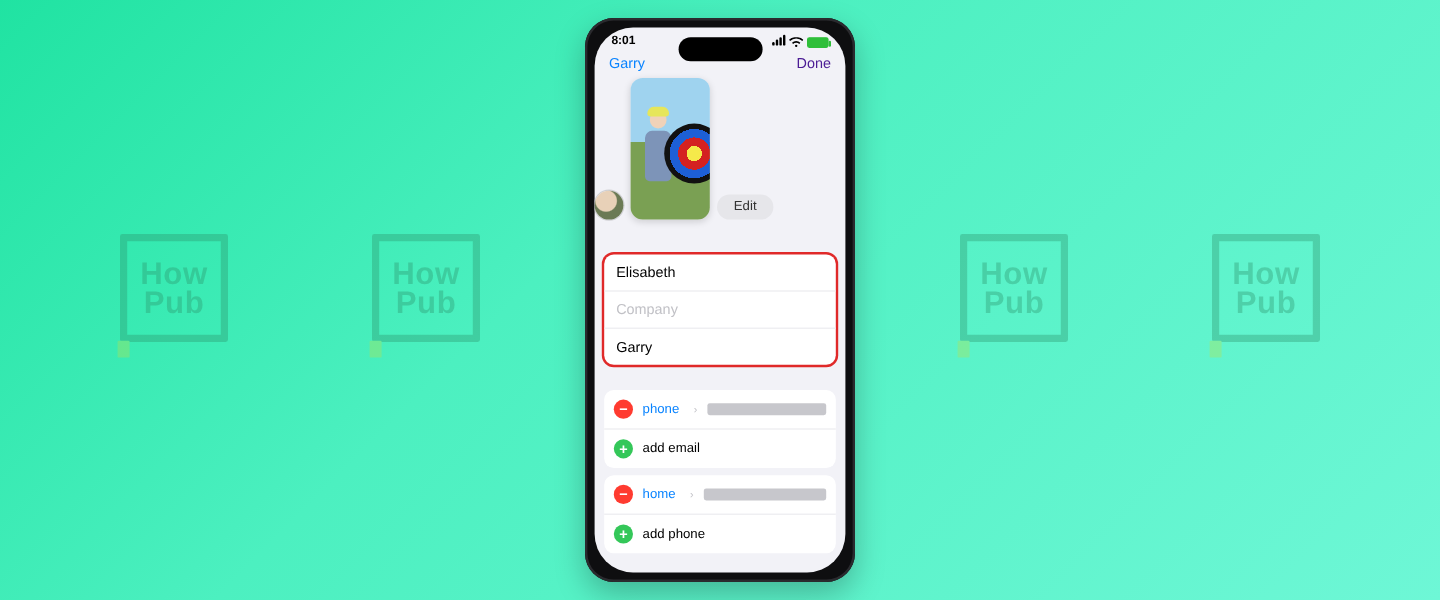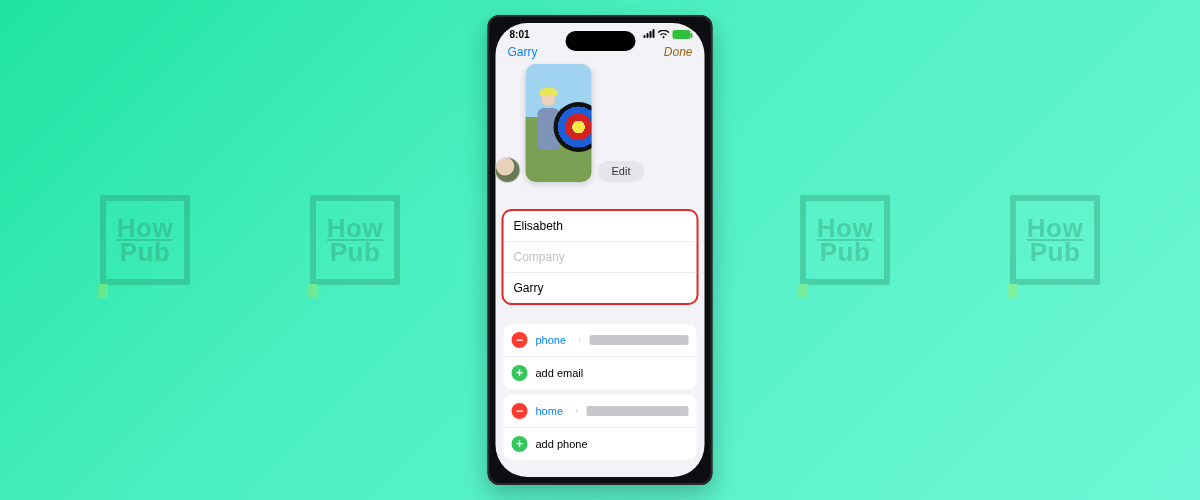--- a/index.html
+++ b/index.html
@@ -4,27 +4,27 @@
 <style>
   * { box-sizing: border-box; margin: 0; padding: 0; }
   html, body { width: 1200px; height: 500px; overflow: hidden; font-family: -apple-system, "Helvetica Neue", Arial, sans-serif; }
   .stage {
     width: 1200px; height: 500px; position: relative;
     background: linear-gradient(135deg, #20e3a2 0%, #4cf0c0 40%, #6ef7d6 100%);
   }
   
   .wm { position:absolute; width:90px; height:95px; opacity:.35; }
   .wm-box { width:90px; height:90px; border:6px solid #2b9069; border-radius:2px; display:flex; flex-direction:column; align-items:center; justify-content:center; }
-  .wm .l1 { font:700 26px/1 Arial; color:#2b9069; letter-spacing:.5px;text-decoration:underline;}
+  .wm .l1 { font:700 26px/1 Arial; color:#2b9069; letter-spacing:.5px;}
   .wm .l2 { font:700 26px/1 Arial; color:#2b9069; letter-spacing:.5px; margin-top:-2px;}
   .wm .tag { position:absolute; left:-2px; bottom:-8px; width:10px; height:14px; background:#b7e34c; border-radius:1px; }
   
   .phone {
     position:absolute; left:50%; top:50%; transform:translate(-50%,-50%);
-    width:225px; height:470px; border-radius:12px; background:#0e0e10;
+    width:225px; height:470px; border-radius:24px; background:#0e0e10;
     box-shadow: 0 10px 25px rgba(0,0,0,.25), inset 0 0 0 2px #2a2a2e;
     padding:8px;
   }
   .screen {
     width:100%; height:100%; background:#f2f2f7; border-radius:32px; overflow:hidden; position:relative;
   }
   .island {
     position:absolute; top:8px; left:50%; transform:translateX(-50%);
     width:70px; height:20px; background:#000; border-radius:12px; z-index:5;
   }
@@ -32,21 +32,21 @@
   .status { display:flex; justify-content:space-between; align-items:center; padding:6px 14px 2px 14px; font:600 10px/1 -apple-system,Arial; color:#000;}
   .status .right { display:flex; gap:3px; align-items:center;}
   .sig, .wifi { display:inline-block;}
   .sig span{ display:inline-block; width:2px; background:#000; margin-left:1px; border-radius:1px;}
   .sig span:nth-child(1){height:3px}.sig span:nth-child(2){height:5px}.sig span:nth-child(3){height:7px}.sig span:nth-child(4){height:9px}
   .batt { width:18px; height:9px; border:1px solid #2fbf3a; border-radius:2px; position:relative; background:#2fbf3a;}
   .batt::after{content:"";position:absolute;right:-3px;top:2px;width:2px;height:5px;background:#2fbf3a;border-radius:1px;}
   
   .nav { display:flex; justify-content:space-between; padding:4px 12px 6px 12px; font:400 12px/1 -apple-system,Arial;}
   .nav .cancel{ color:#0a84ff;}
-  .nav .done{ color:#a16207;font-style:italic;}
+  .nav .done{ color:#4c1d95;}
   
   .hero { display:flex; flex-direction:row; align-items:flex-end; gap:6px; padding:0 0 8px 0;}
   .avatar-sm { width:24px; height:24px; border-radius:50%; background:radial-gradient(circle at 40% 35%, #e8d1b8 0 40%, #6b7a55 45% 100%); box-shadow:0 0 0 1px #d0d0d4;}
   .poster {
     width:66px; height:118px; border-radius:10px; position:relative; overflow:hidden;
     background:linear-gradient(#9fd3ef 0 45%, #7aa053 45% 100%);
     box-shadow:0 2px 6px rgba(0,0,0,.15);
   }
   .poster .person{
     position:absolute; left:10px; top:28px; width:30px; height:80px;

